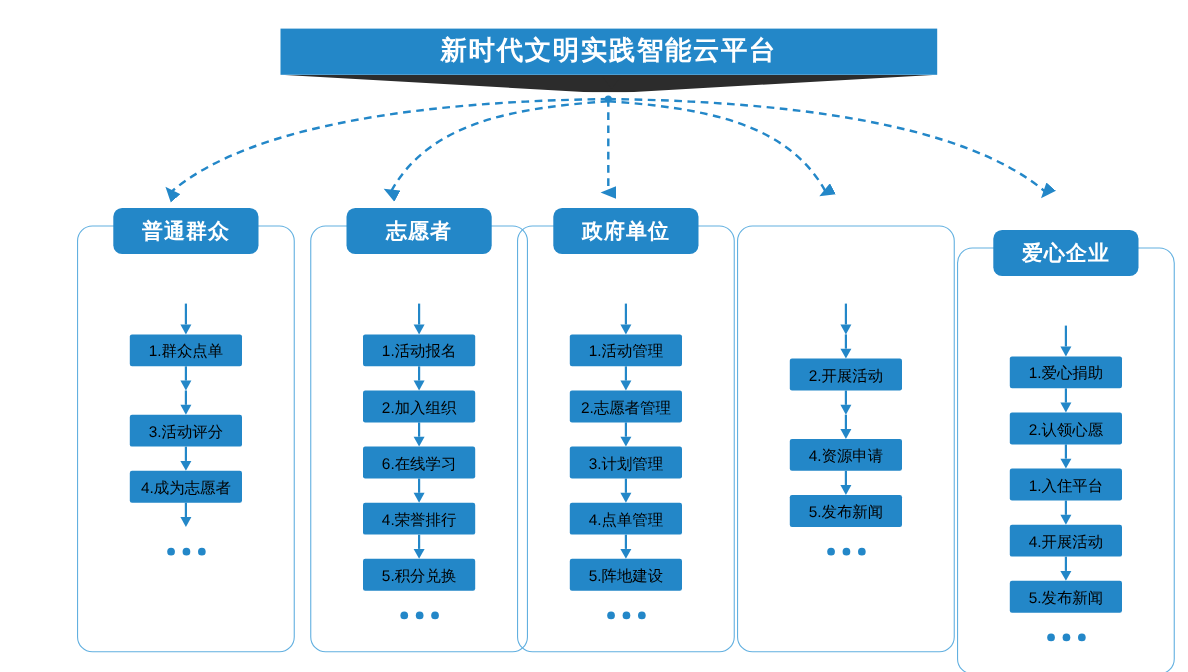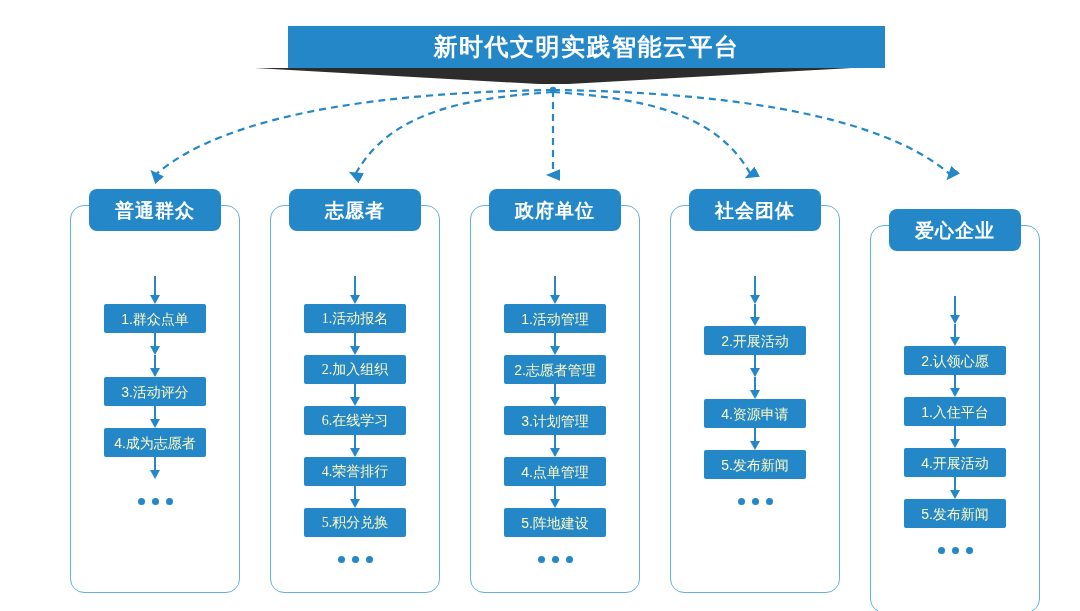--- a/index.html
+++ b/index.html
@@ -23,21 +23,20 @@
     position: absolute;
     left: 255px;
     top: 26px;
     width: 597px;
     height: 42px;
     background: #2387c8;
     display: flex;
     align-items: center;
     justify-content: center;
     z-index: 5;
-    margin-left: 33px;
   }
   #title-banner .title-text {
     color: #ffffff;
     font-size: 24px;
     font-weight: bold;
     letter-spacing: 1.5px;
     line-height: 1;
   }
 
   
@@ -71,21 +70,21 @@
     width: 1080px;
     height: 611px;
     z-index: 1;
     pointer-events: none;
   }
 
   
   .column {
     position: absolute;
     top: 205px;
-    width: 170px;
+    width: 198px;
     height: 388px;
     border: 1.5px solid #62b0e0;
     border-radius: 14px;
     box-sizing: border-box;
     background: transparent;
     z-index: 2;
   }
   .col-header {
     position: absolute;
     top: -17px;
@@ -151,21 +150,21 @@
   .step-box {
     width: 102px;
     height: 29px;
     background: #2387c8;
     border-radius: 2px;
     display: flex;
     align-items: center;
     justify-content: center;
   }
   .step-box .step-text {
-    color: #fef9c3;
+    color: #000000;
     font-size: 14px;
     line-height: 1;
     white-space: nowrap;
   }
 
   .ellipsis {
     margin-top: 19px;
     display: flex;
     gap: 7px;
     align-items: center;
@@ -243,21 +242,21 @@
           <span class="head"></span>
         </div>
       <div class="ellipsis">
         <span class="dot"></span>
         <span class="dot"></span>
         <span class="dot"></span>
       </div>
     </div>
   </div>
 
-  <div class="column" style="left:270px;font-family:Liberation Serif, serif;">
+  <div class="column" style="left:282px;">
     <div class="col-header">
       <span class="header-text">志愿者</span>
     </div>
     <div class="steps">
       <div class="step-arrow lead">
           <span class="stem"></span>
           <span class="head"></span>
         </div>
       <div class="step-box">
           <span class="step-text">1.活动报名</span>
@@ -340,23 +339,20 @@
         </div>
       <div class="ellipsis">
         <span class="dot"></span>
         <span class="dot"></span>
         <span class="dot"></span>
       </div>
     </div>
   </div>
 
   <div class="column" style="left:670px;">
-    <div class="col-header">
-      <span class="header-text">社会团体</span>
-    </div>
     <div class="steps">
       <div class="step-arrow lead">
           <span class="stem"></span>
           <span class="head"></span>
         </div>
       <div class="step-arrow">
           <span class="stem"></span>
           <span class="head"></span>
         </div>
       <div class="step-box">
@@ -390,20 +386,23 @@
 
   <div class="column" style="left:870px;margin-top:20px;">
     <div class="col-header">
       <span class="header-text">爱心企业</span>
     </div>
     <div class="steps">
       <div class="step-arrow lead">
           <span class="stem"></span>
           <span class="head"></span>
         </div>
+      <div class="step-box">
+          <span class="step-text">1.爱心捐助</span>
+        </div>
       <div class="step-arrow">
           <span class="stem"></span>
           <span class="head"></span>
         </div>
       <div class="step-box">
           <span class="step-text">2.认领心愿</span>
         </div>
       <div class="step-arrow">
           <span class="stem"></span>
           <span class="head"></span>

